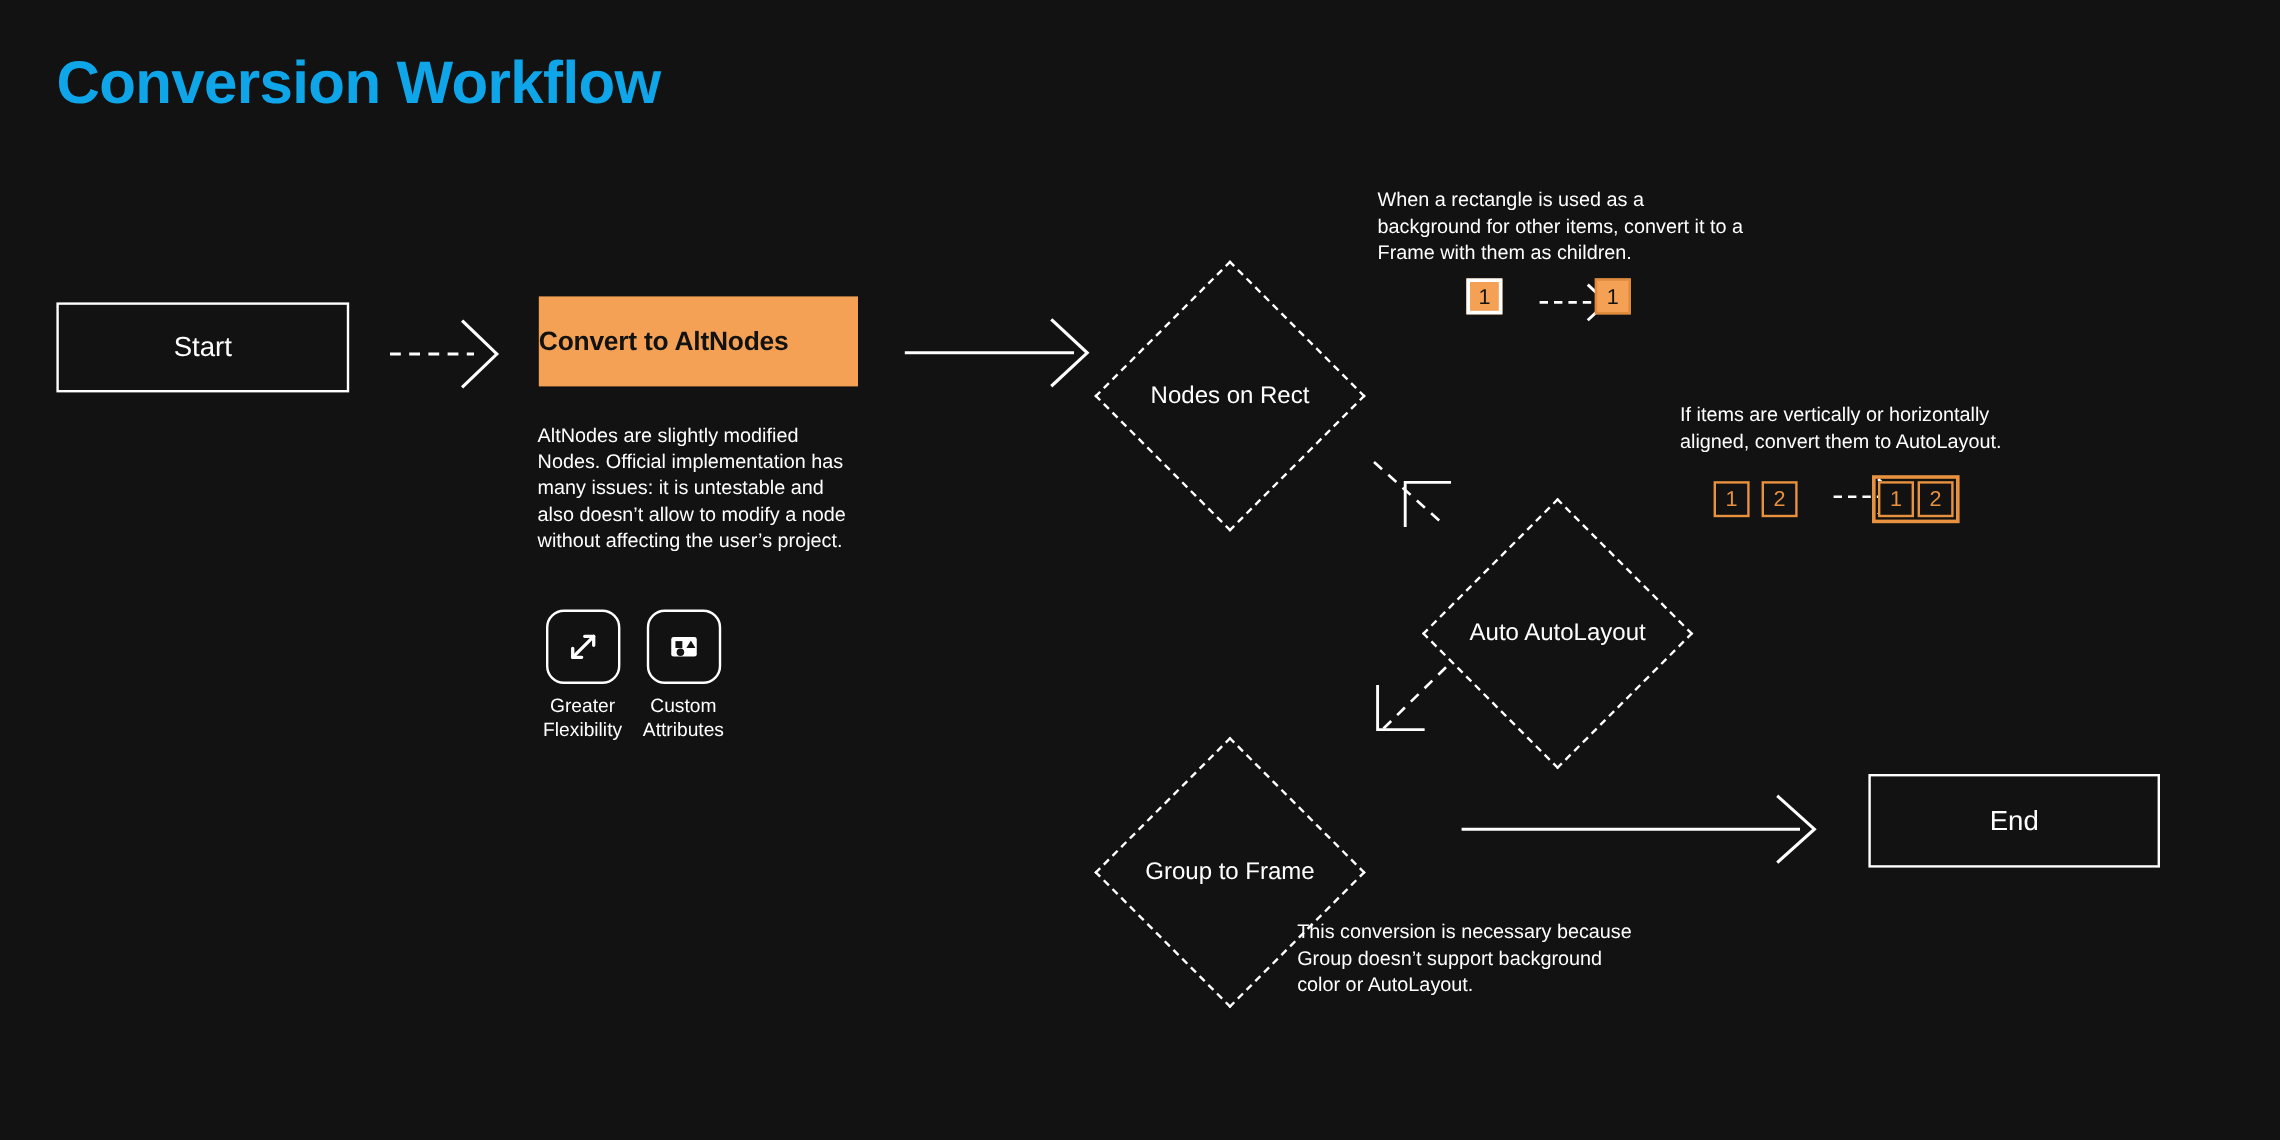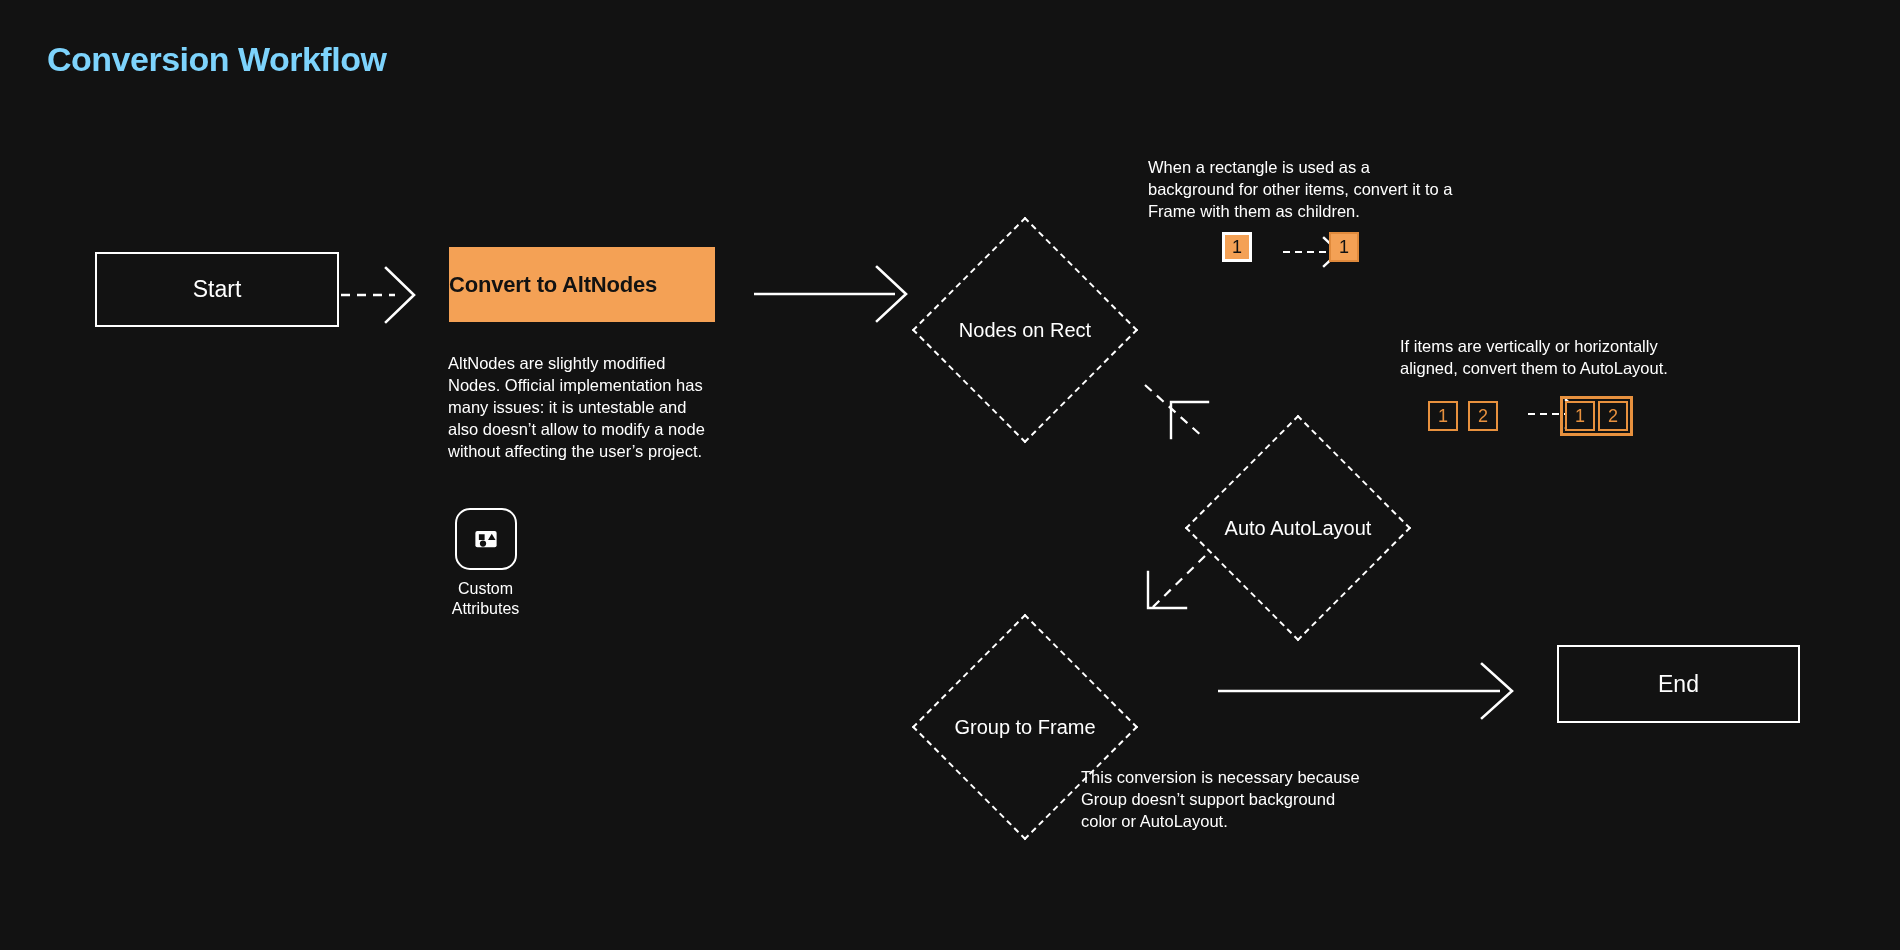--- a/index.html
+++ b/index.html
@@ -6,33 +6,33 @@
   html, body {
     width: 1900px; height: 950px;
     background: #121212;
     font-family: "Liberation Sans", sans-serif;
     overflow: hidden;
   }
   #stage { position: relative; width: 1900px; height: 950px; background: #121212; }
 
   .page-title {
     position: absolute; left: 47px; top: 40px;
-    font-size: 34px; font-weight: bold; color: #7dd3fc;
+    font-size: 50px; font-weight: bold; color: #0ea5e9;
     letter-spacing: -0.5px; white-space: nowrap;
   }
 
   
   .rect-node {
     position: absolute;
     border: 2px solid #ffffff;
     background: #121212;
     display: flex; align-items: center; justify-content: center;
     color: #ffffff; font-size: 23px; font-weight: 400;
   }
-  .rect-start { left: 47px; top: 252px; width: 244px; height: 75px; margin-left: 48px; }
+  .rect-start { left: 47px; top: 252px; width: 244px; height: 75px; }
   .rect-end   { left: 1557px; top: 645px; width: 243px; height: 78px; }
 
   .orange-node {
     position: absolute; left: 449px; top: 247px; width: 266px; height: 75px;
     background: #F4A155; color: #121212;
     display: flex; align-items: center; justify-content: flex-start;
     font-size: 22px; font-weight: 700; letter-spacing: -0.2px;
   }
 
   
@@ -169,20 +169,31 @@
     <span>End</span>
   </div>
 
   <div class="note note-altnodes">AltNodes are slightly modified Nodes. Official implementation has many issues: it is untestable and also doesn’t allow to modify a node without affecting the user’s project.</div>
   <div class="note note-align">If items are vertically or horizontally aligned, convert them to AutoLayout.</div>
   <div class="note note-rect">When a rectangle is used as a background for other items, convert it to a Frame with them as children.</div>
   <div class="note note-group">This conversion is necessary because Group doesn’t support background color or AutoLayout.</div>
 
   <div class="features">
 
+    <div class="feature">
+      <div class="feature-badge">
+        <svg width="30" height="30" viewBox="0 0 24 24" fill="none" stroke="#ffffff" stroke-width="2.2" stroke-linecap="round" stroke-linejoin="round">
+          <line x1="5" y1="19" x2="19" y2="5"></line>
+          <polyline points="13,5 19,5 19,11"></polyline>
+          <polyline points="11,19 5,19 5,13"></polyline>
+        </svg>
+      </div>
+      <div class="feature-label">Greater
+Flexibility</div>
+    </div>
 
 
     <div class="feature">
       <div class="feature-badge">
         <svg width="30" height="30" viewBox="0 0 24 24">
           <rect x="3.5" y="5.5" width="17" height="13" rx="1.6" fill="#ffffff"></rect>
           <rect x="6.3" y="8.2" width="4.6" height="4.6" fill="#121212"></rect>
           <polygon points="16.6,7.8 19.6,12.8 13.6,12.8" fill="#121212"></polygon>
           <circle cx="9.6" cy="15.6" r="2.5" fill="#121212"></circle>
         </svg>

